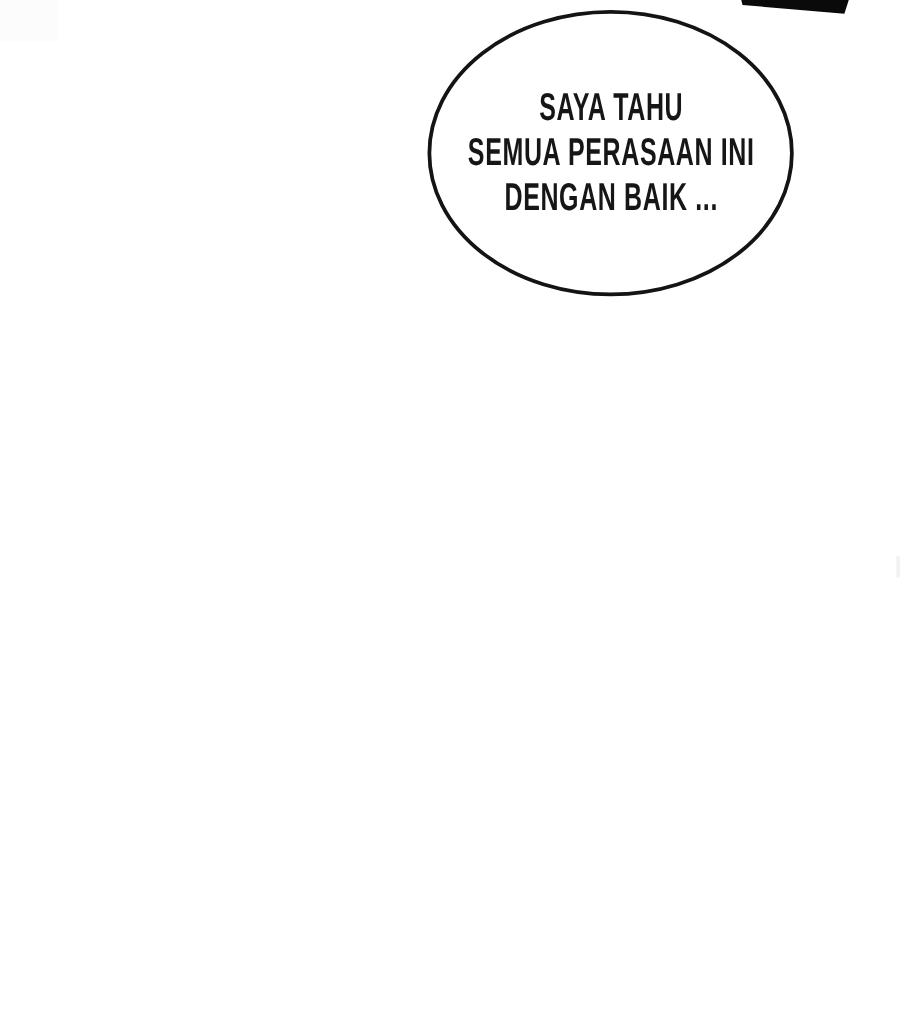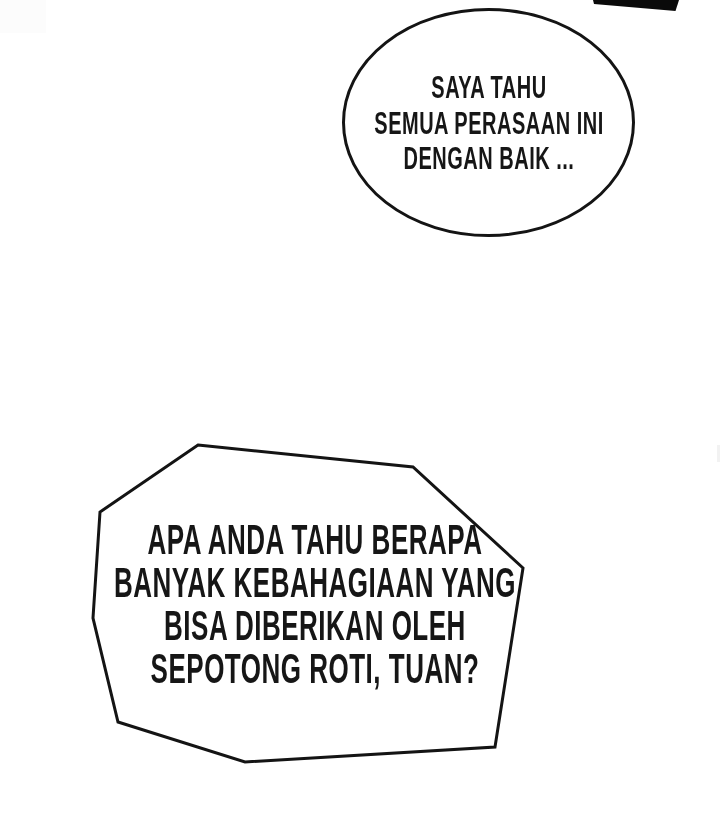--- a/index.html
+++ b/index.html
@@ -94,27 +94,14 @@
     </svg>
     <div class="text-layer">
       <div class="bubble-text">
         <div>SAYA TAHU</div>
         <div>SEMUA PERASAAN INI</div>
         <div>DENGAN BAIK ...</div>
       </div>
     </div>
   </div>
 
-  <div class="bubble bubble-polygon">
-    <svg width="440" height="330" viewBox="0 0 440 330">
-      <polygon points="110,5 325,27 435,128 407,307 157,322 30,282 5,178 12,72" fill="#ffffff" stroke="#141414" stroke-width="3" stroke-linejoin="miter"></polygon>
-    </svg>
-    <div class="text-layer">
-      <div class="bubble-text">
-        <div>APA ANDA TAHU BERAPA</div>
-        <div>BANYAK KEBAHAGIAAN YANG</div>
-        <div>BISA DIBERIKAN OLEH</div>
-        <div>SEPOTONG ROTI, TUAN?</div>
-      </div>
-    </div>
-  </div>
 
 </div>
 
 </body></html>

